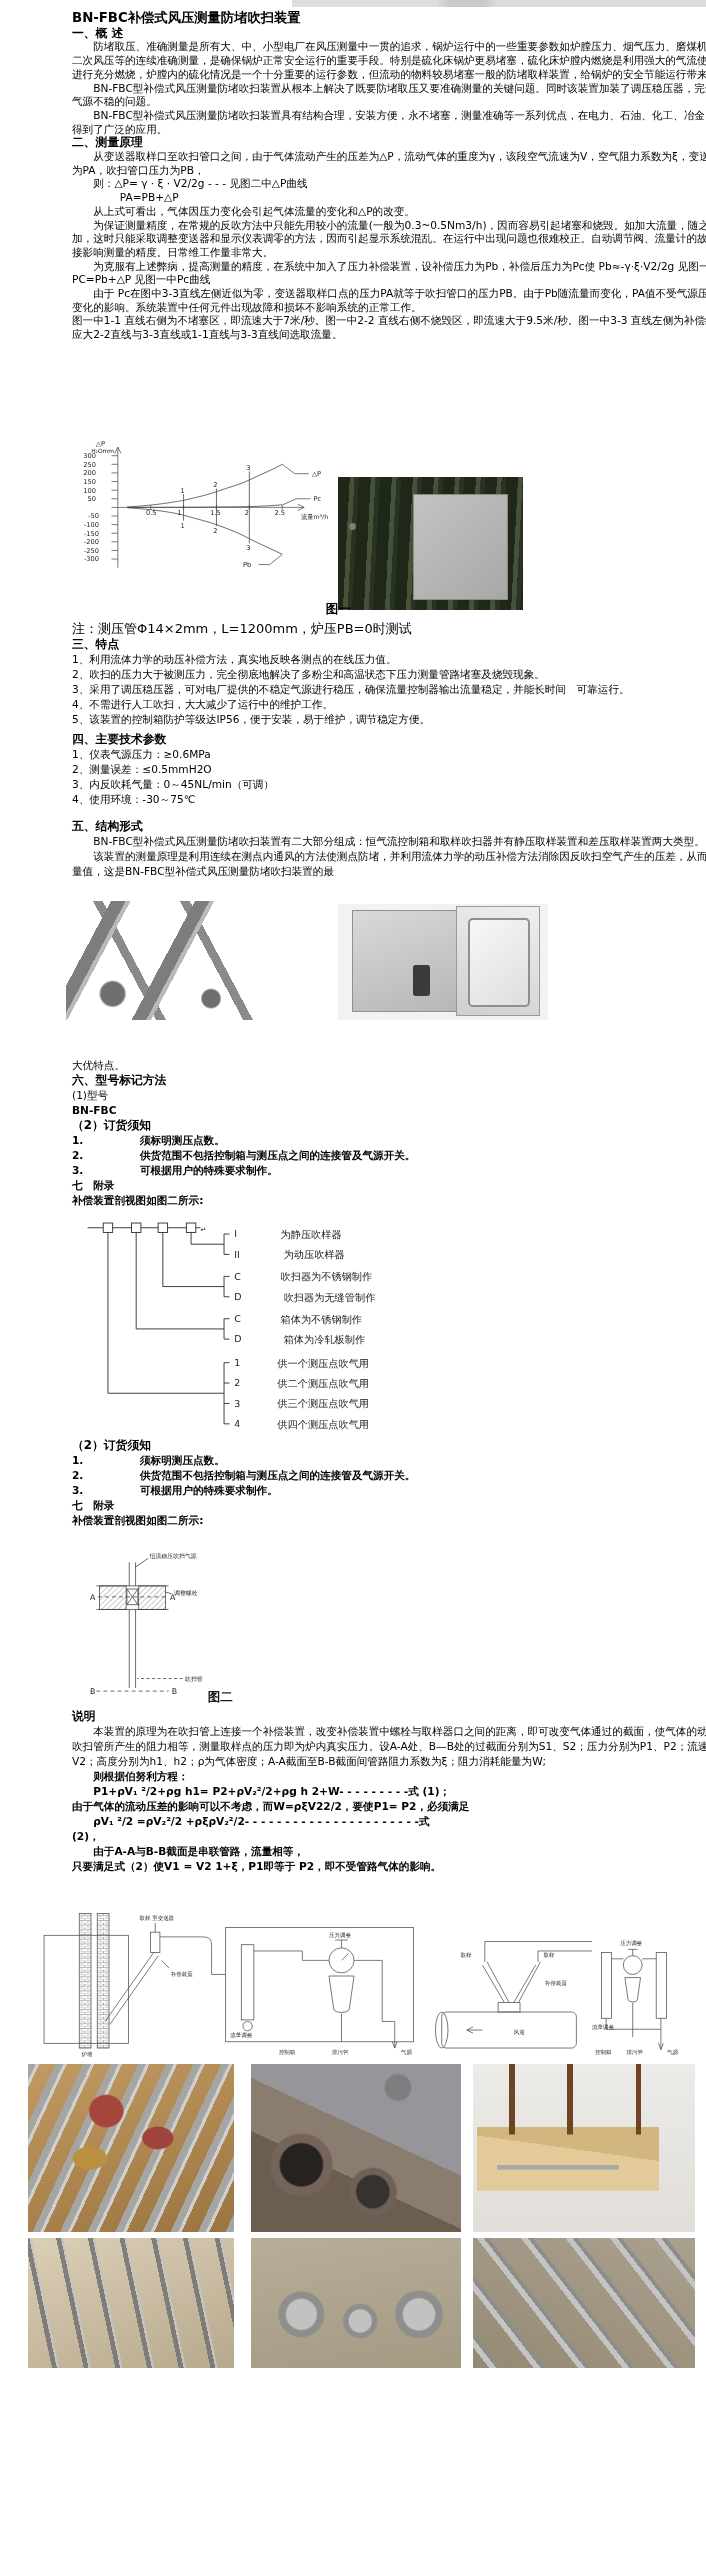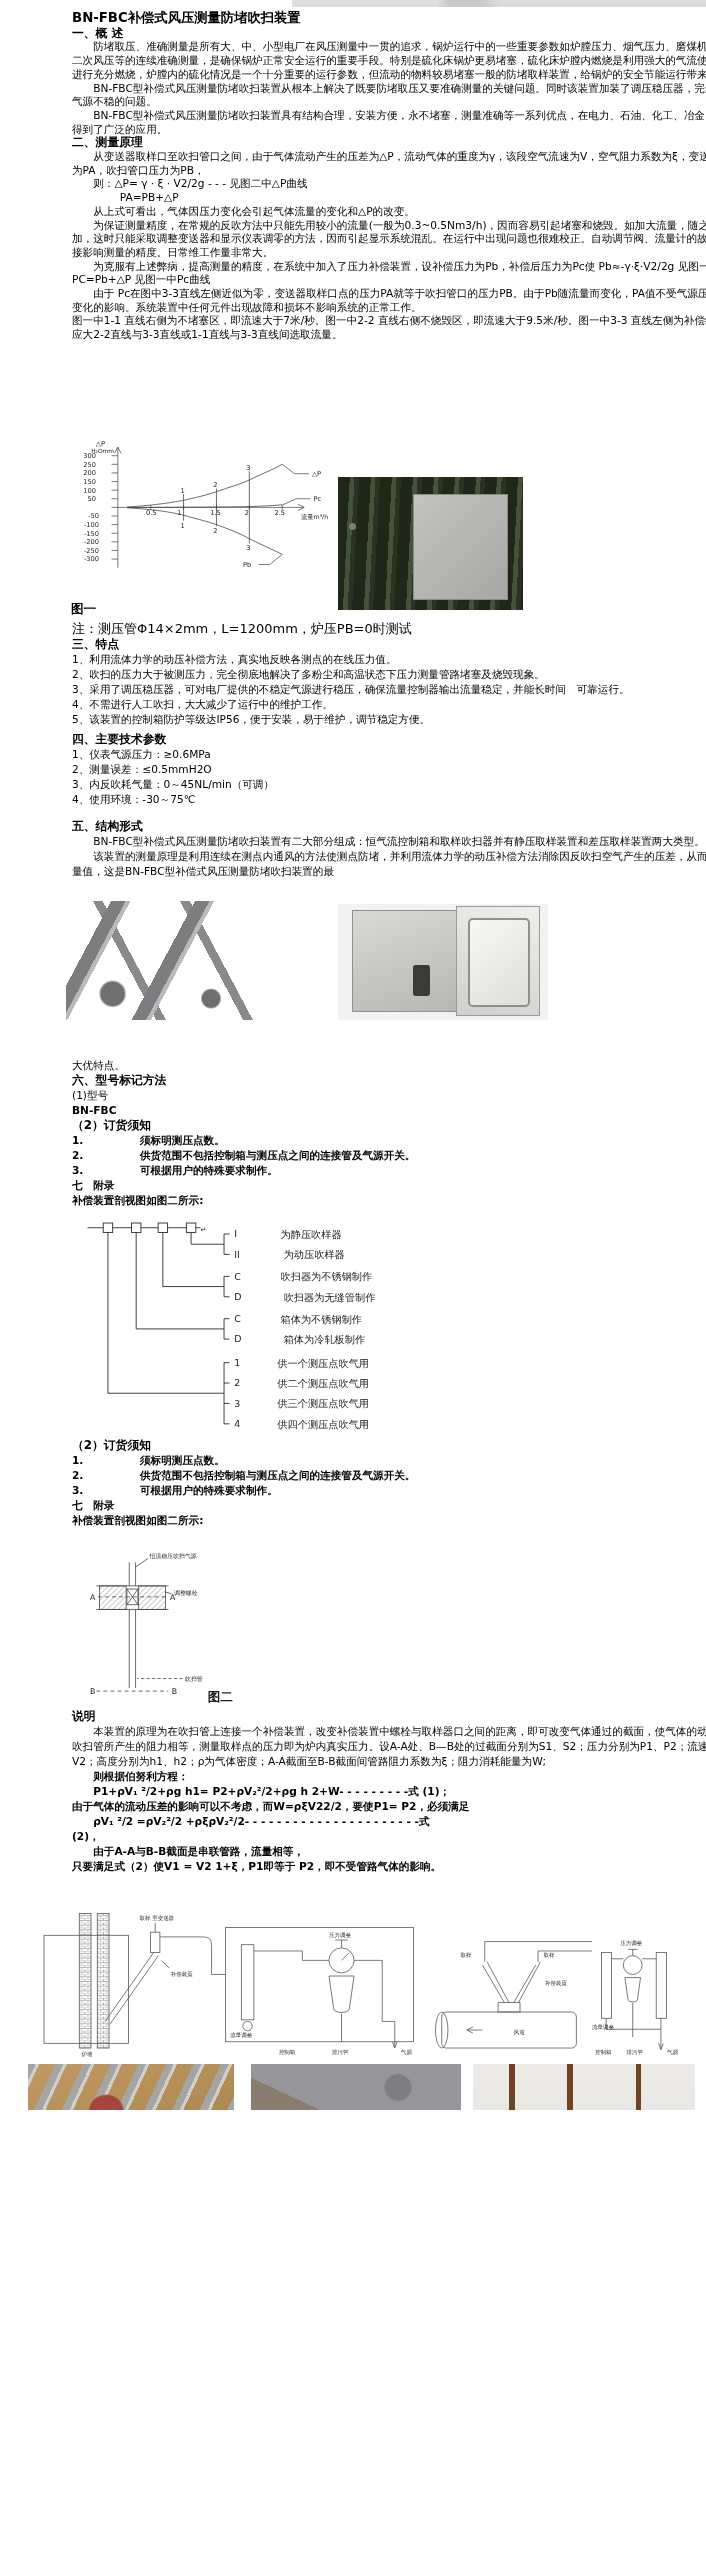--- a/index.html
+++ b/index.html
@@ -1,17 +1,17 @@
 <!DOCTYPE html>
 <html style="font-size:12.6px"><head>
 <meta charset="utf-8">
 <style>
   html,body{margin:0;padding:0;background:#fff;}
   body{font-family:"DejaVu Sans",sans-serif;color:#000;}
-  .page{position:relative;width:706px;height:2110px;background:#ffffff;overflow:hidden;}
+  .page{position:relative;width:706px;height:2368px;background:#ffffff;overflow:hidden;}
   .blk{position:absolute;left:0;width:706px;}
   .tx{padding:0 30px 0 72px;}
   h1{font-size:13.3px;font-weight:bold;margin:0;line-height:17.3px;}
   h2{font-size:11.8px;font-weight:bold;margin:0;}
   p{margin:0;font-size:10.6px;}
   .b1 p,.b1 h2{line-height:13.7px;}
   .b2 p,.b2 h2{line-height:15px;}
   .ind{text-indent:2em;}
   .fml1{padding-left:2em;}
   .fml2{padding-left:4.5em;}
@@ -155,21 +155,21 @@
         <text x="306" y="55">△P</text>
         <text x="308" y="87">Pc</text>
         <text x="218" y="171">Pb</text>
         <text x="292" y="110" font-size="8">流量m³/h</text>
       </g>
     </svg>
     <div class="ph fig1photo">
       <div class="panel"></div>
       <div class="knob"></div>
     </div>
-    <div style="position:absolute;left:71px;top:168px;width:267px;text-align:left;" class="figcap">图一</div>
+    <div style="position:absolute;left:84px;top:168px;width:267px;text-align:right;" class="figcap">图一</div>
     <p class="note" style="position:absolute;left:72px;top:187px;">注：测压管Φ14×2mm，L=1200mm，炉压PB=0时测试</p>
   </div>
 
   <div class="blk b2 tx" style="top:637px;">
     <h2>三、特点</h2>
     <p>1、利用流体力学的动压补偿方法，真实地反映各测点的在线压力值。</p>
     <p>2、吹扫的压力大于被测压力，完全彻底地解决了多粉尘和高温状态下压力测量管路堵塞及烧毁现象。</p>
     <p>3、采用了调压稳压器，可对电厂提供的不稳定气源进行稳压，确保流量控制器输出流量稳定，并能长时间　可靠运行。</p>
     <p>4、不需进行人工吹扫，大大减少了运行中的维护工作。</p>
     <p>5、该装置的控制箱防护等级达IP56，便于安装，易于维护，调节稳定方便。</p>

